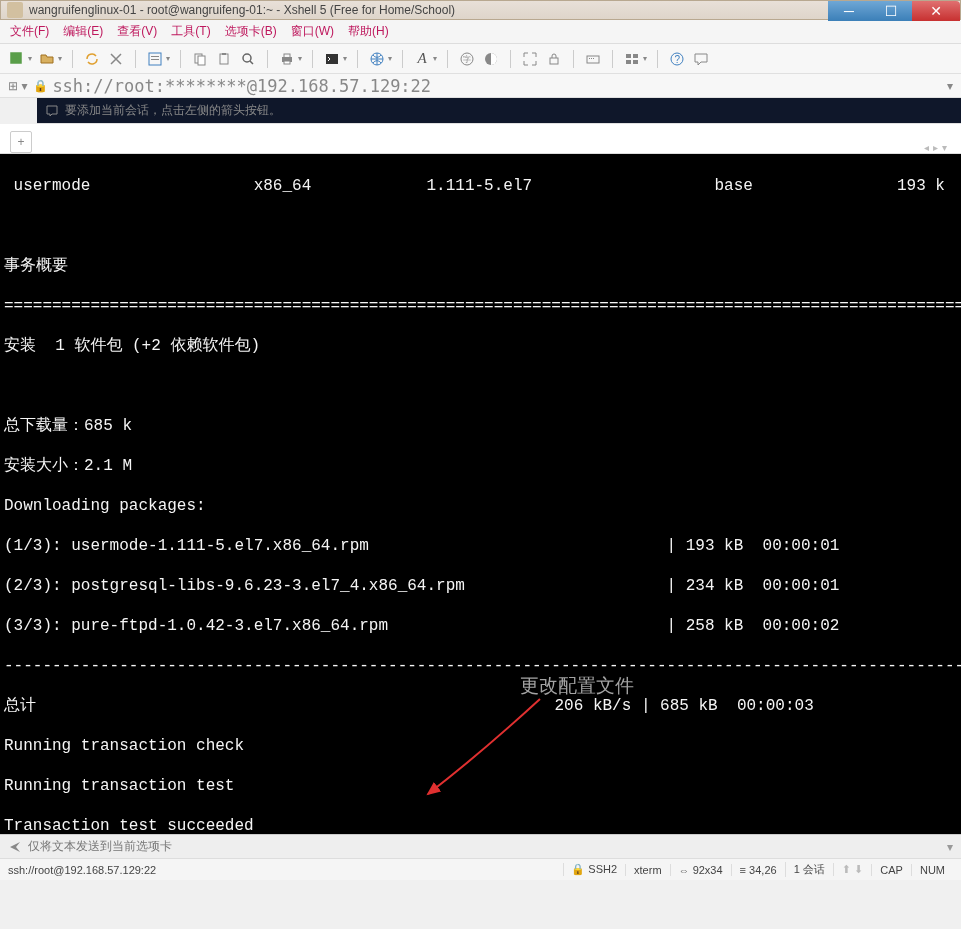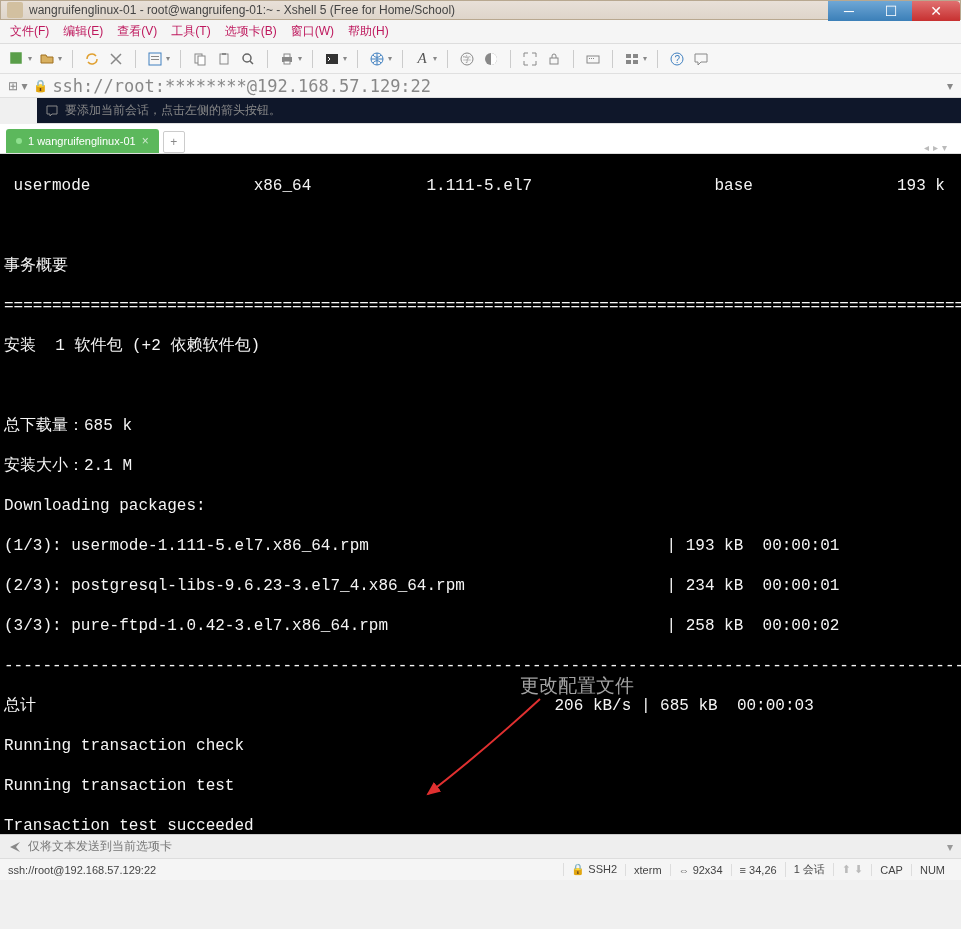--- a/index.html
+++ b/index.html
@@ -226,25 +226,20 @@
 </div>
 
 <div class="hintbar">
   <svg width="14" height="14">
       <path d="M2 2h10v8H7l-2 2v-2H2z" fill="none" stroke="#888"></path>
     </svg>
   <span>要添加当前会话，点击左侧的箭头按钮。</span>
 </div>
 
 <div class="tabbar">
-  <div class="tab">
-    <span class="dot"></span>
-    <span>1 wangruifenglinux-01</span>
-    <span class="close">×</span>
-  </div>
   <div class="tab-add">+</div>
   <div class="tab-nav">
     <span>◂</span>
     <span>▸</span>
     <span>▾</span>
   </div>
 </div>
 
 <div class="terminal">
 <span> usermode                 x86_64            1.111-5.el7                   base               193 k</span>

